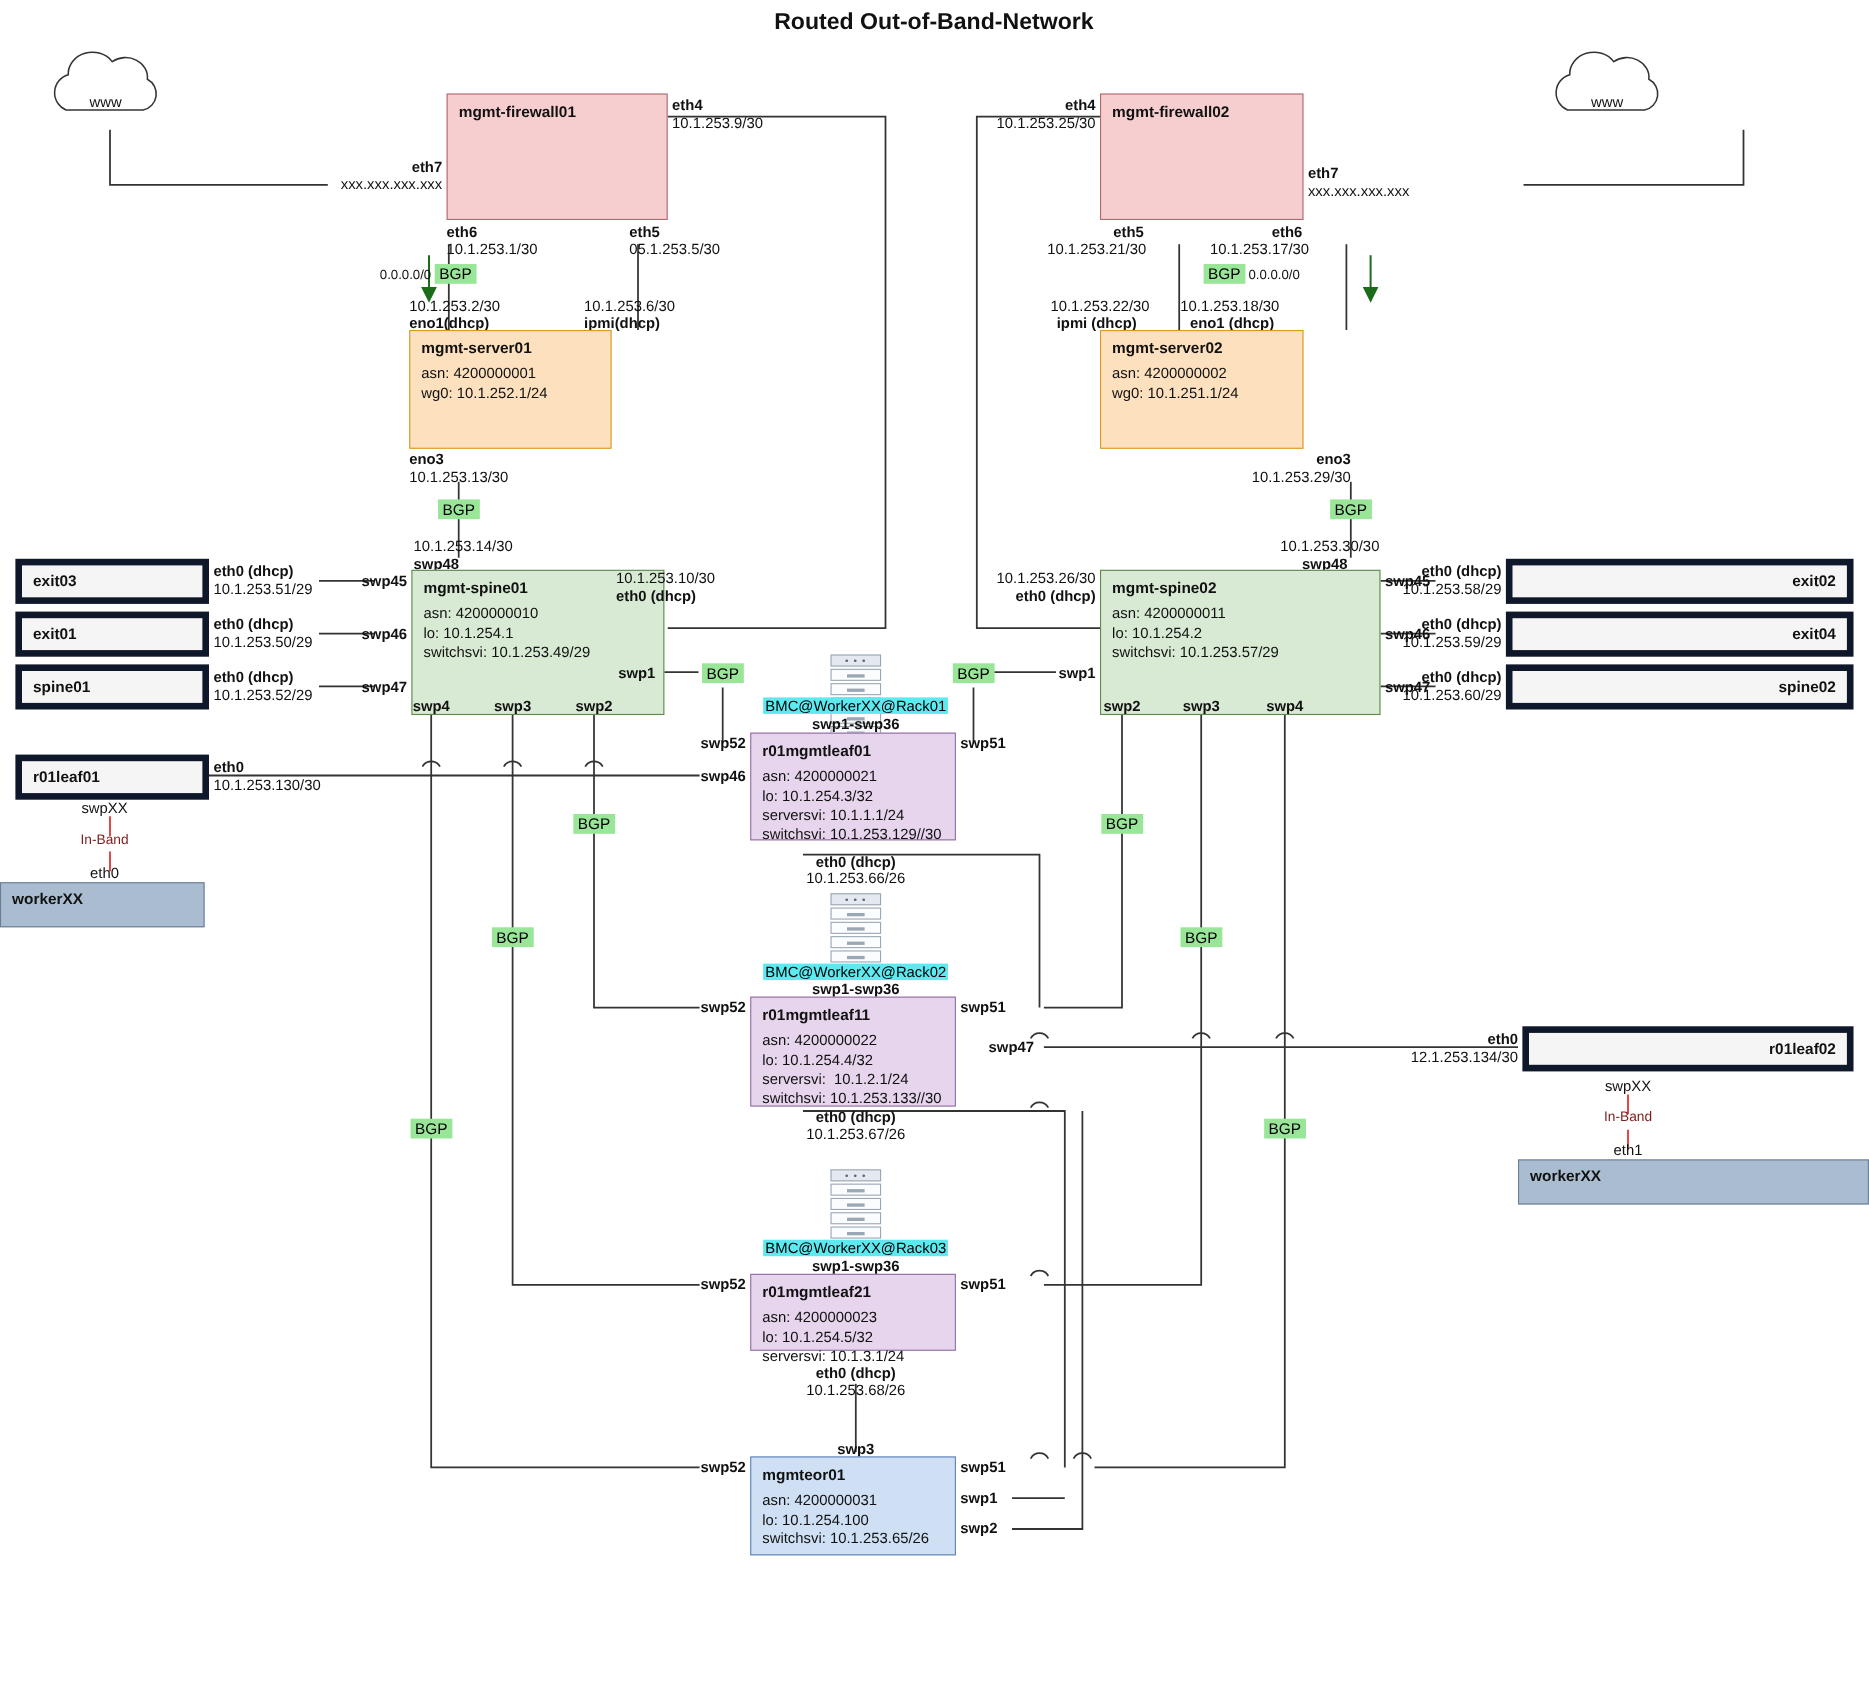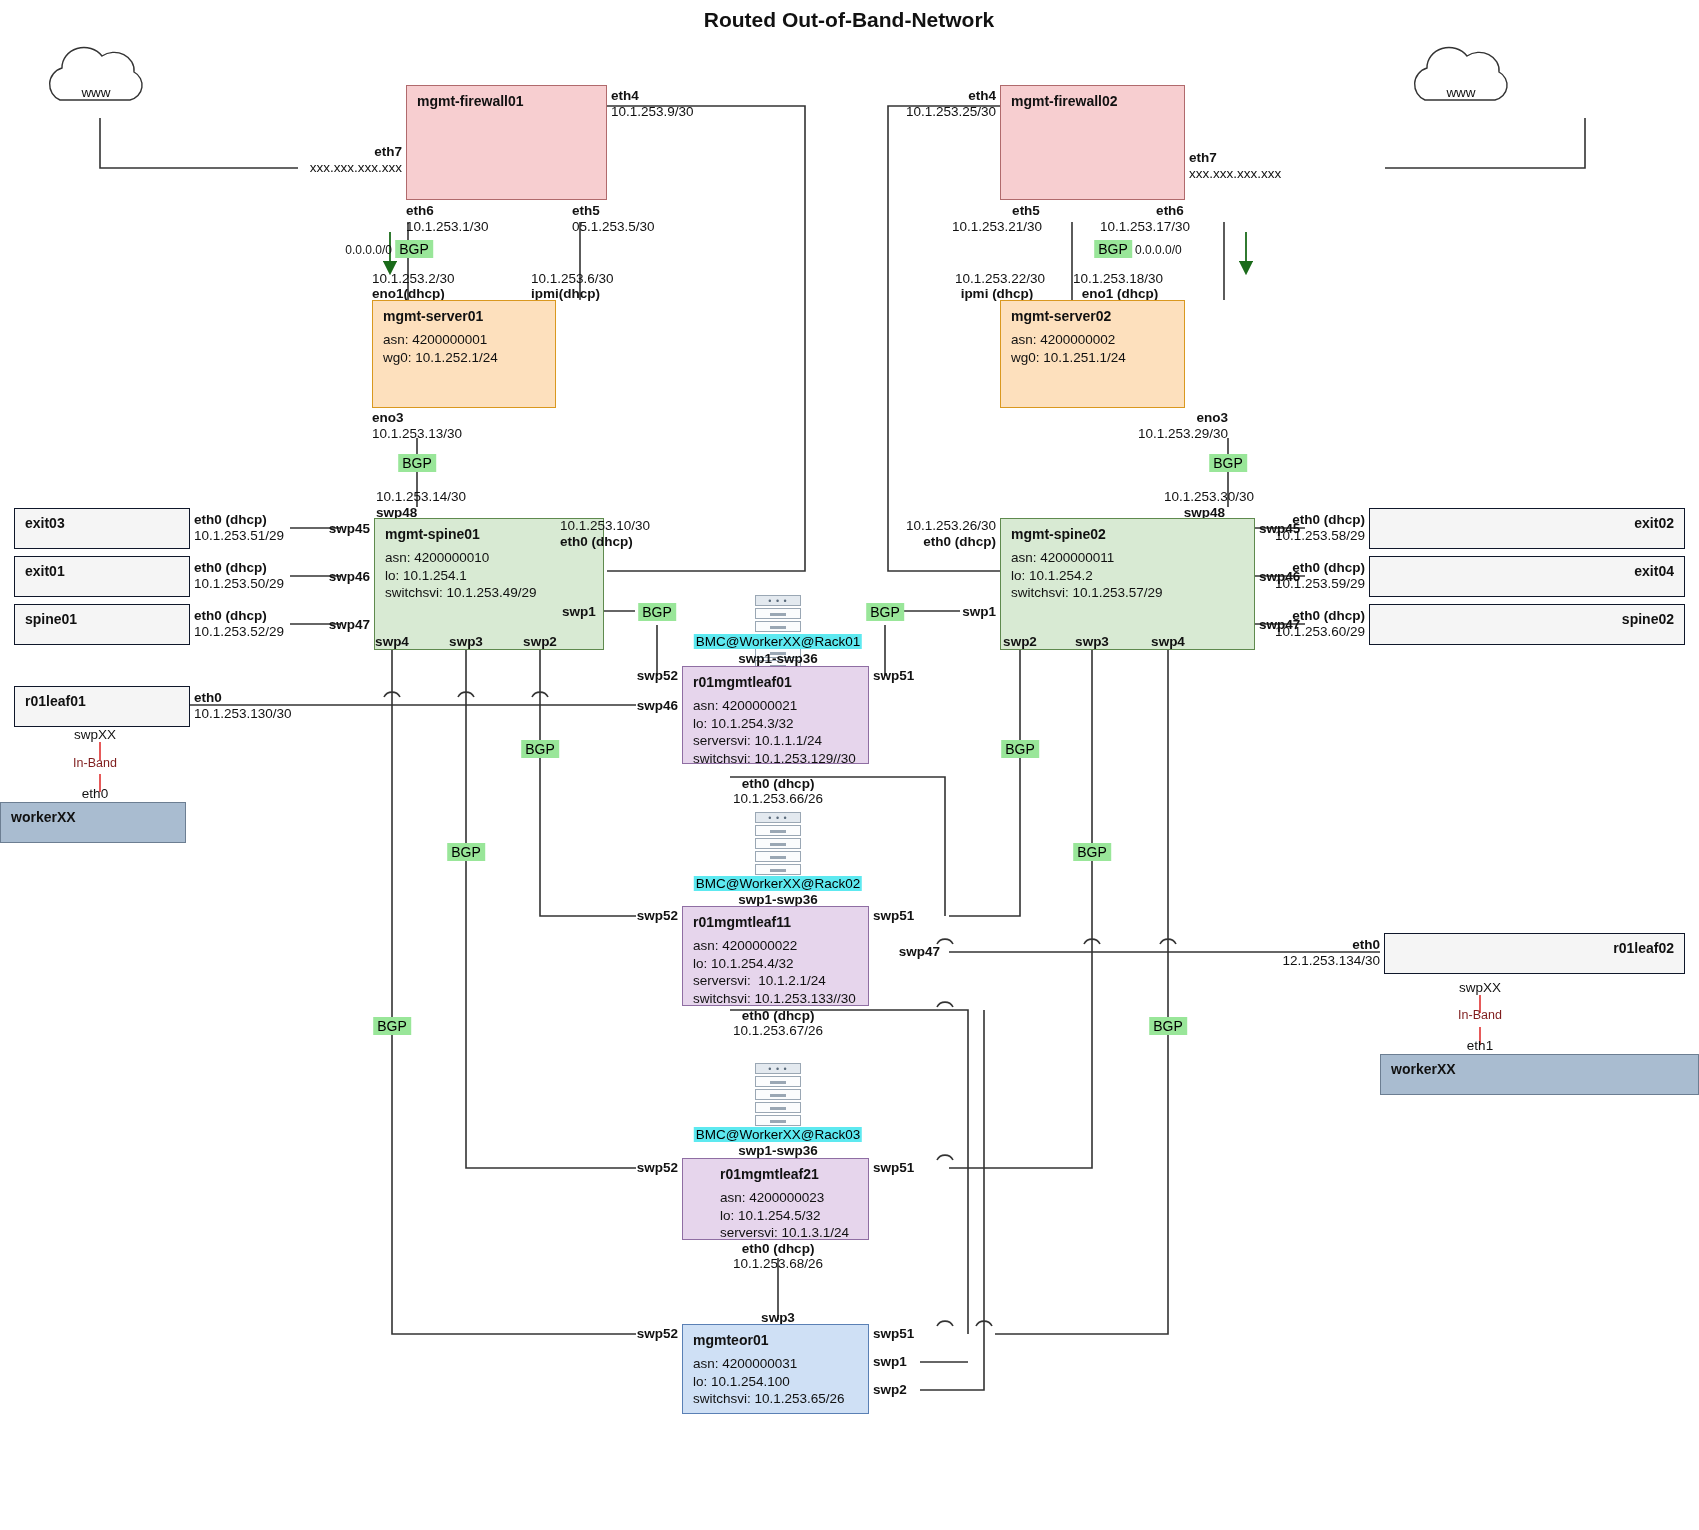--- a/index.html
+++ b/index.html
@@ -21,21 +21,21 @@
 
   .node { position:absolute; border:1px solid #999; background:#f4f4f4; }
   .node .hdr { font-weight:bold; font-size:14px; padding:7px 10px; }
   .node .body { font-size:13.5px; padding:0 10px 8px 10px; line-height:1.30; white-space:pre; }
 
   .fw   { background:#f7ced0; border:1px solid #b06a6c; }
   .srv  { background:#fde0bd; border:1px solid #d9981f; }
   .spine{ background:#d8ead3; border:1px solid #5f8a4e; }
   .leaf { background:#e6d5ec; border:1px solid #8f6ea3; }
   .eor  { background:#cfe0f5; border:1px solid #5a80b5; }
-  .plain{ background:#f5f5f5; border:1px solid #0f172a; }
+  .plain{ background:#f5f5f5; border:6px solid #0f172a; }
   .worker{ background:#a9bcd0; border:1px solid #6c7e92; }
   .plain .hdr, .worker .hdr { padding:6px 10px; }
   .hdr.right { text-align:right; }
 
   .bgp {
     position:absolute; background:#99e699; color:#000; font-size:14px;
     padding:1px 4px; transform:translateX(-50%);
   }
   .bmc {
     position:absolute; background:#5de9f0; color:#000000; font-size:13.5px;
@@ -395,21 +395,21 @@
       </div>
   </div>
   <div class="bmc" style="left:778px; top:1127px;">BMC@WorkerXX@Rack03</div>
   <div class="t c lblb" style="left:778px; top:1143px;">swp1-swp36</div>
 
   <div class="bgp" style="left:392px; top:1017px;">BGP</div>
   <div class="bgp" style="left:1168px; top:1017px;">BGP</div>
   <div class="bgp" style="left:466px; top:843px;">BGP</div>
   <div class="bgp" style="left:1092px; top:843px;">BGP</div>
 
-  <div class="node leaf" style="left:682px; top:1158px; width:187px; height:82px;padding-left:27px;">
+  <div class="node leaf" style="left:682px; top:1158px; width:187px; height:70px;">
     <div class="hdr">r01mgmtleaf21</div>
     <div class="body">asn: 4200000023
 lo: 10.1.254.5/32
 serversvi: 10.1.3.1/24</div>
   </div>
   <div class="t r lblb" style="left:678px; top:1160px;">swp52</div>
   <div class="t lblb" style="left:873px; top:1160px;">swp51</div>
   <div class="t c lblb" style="left:778px; top:1241px;">eth0 (dhcp)</div>
   <div class="t c lbl" style="left:778px; top:1256px;">10.1.253.68/26</div>
 

